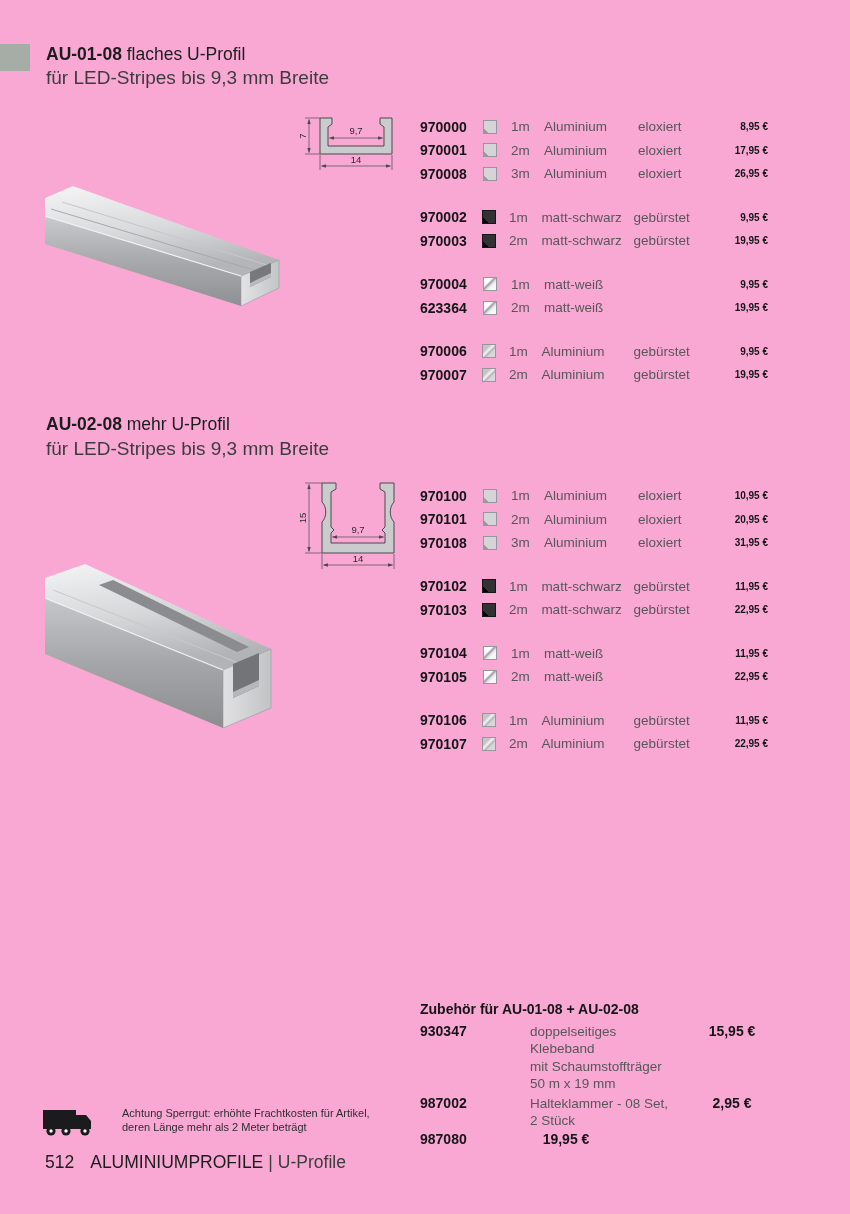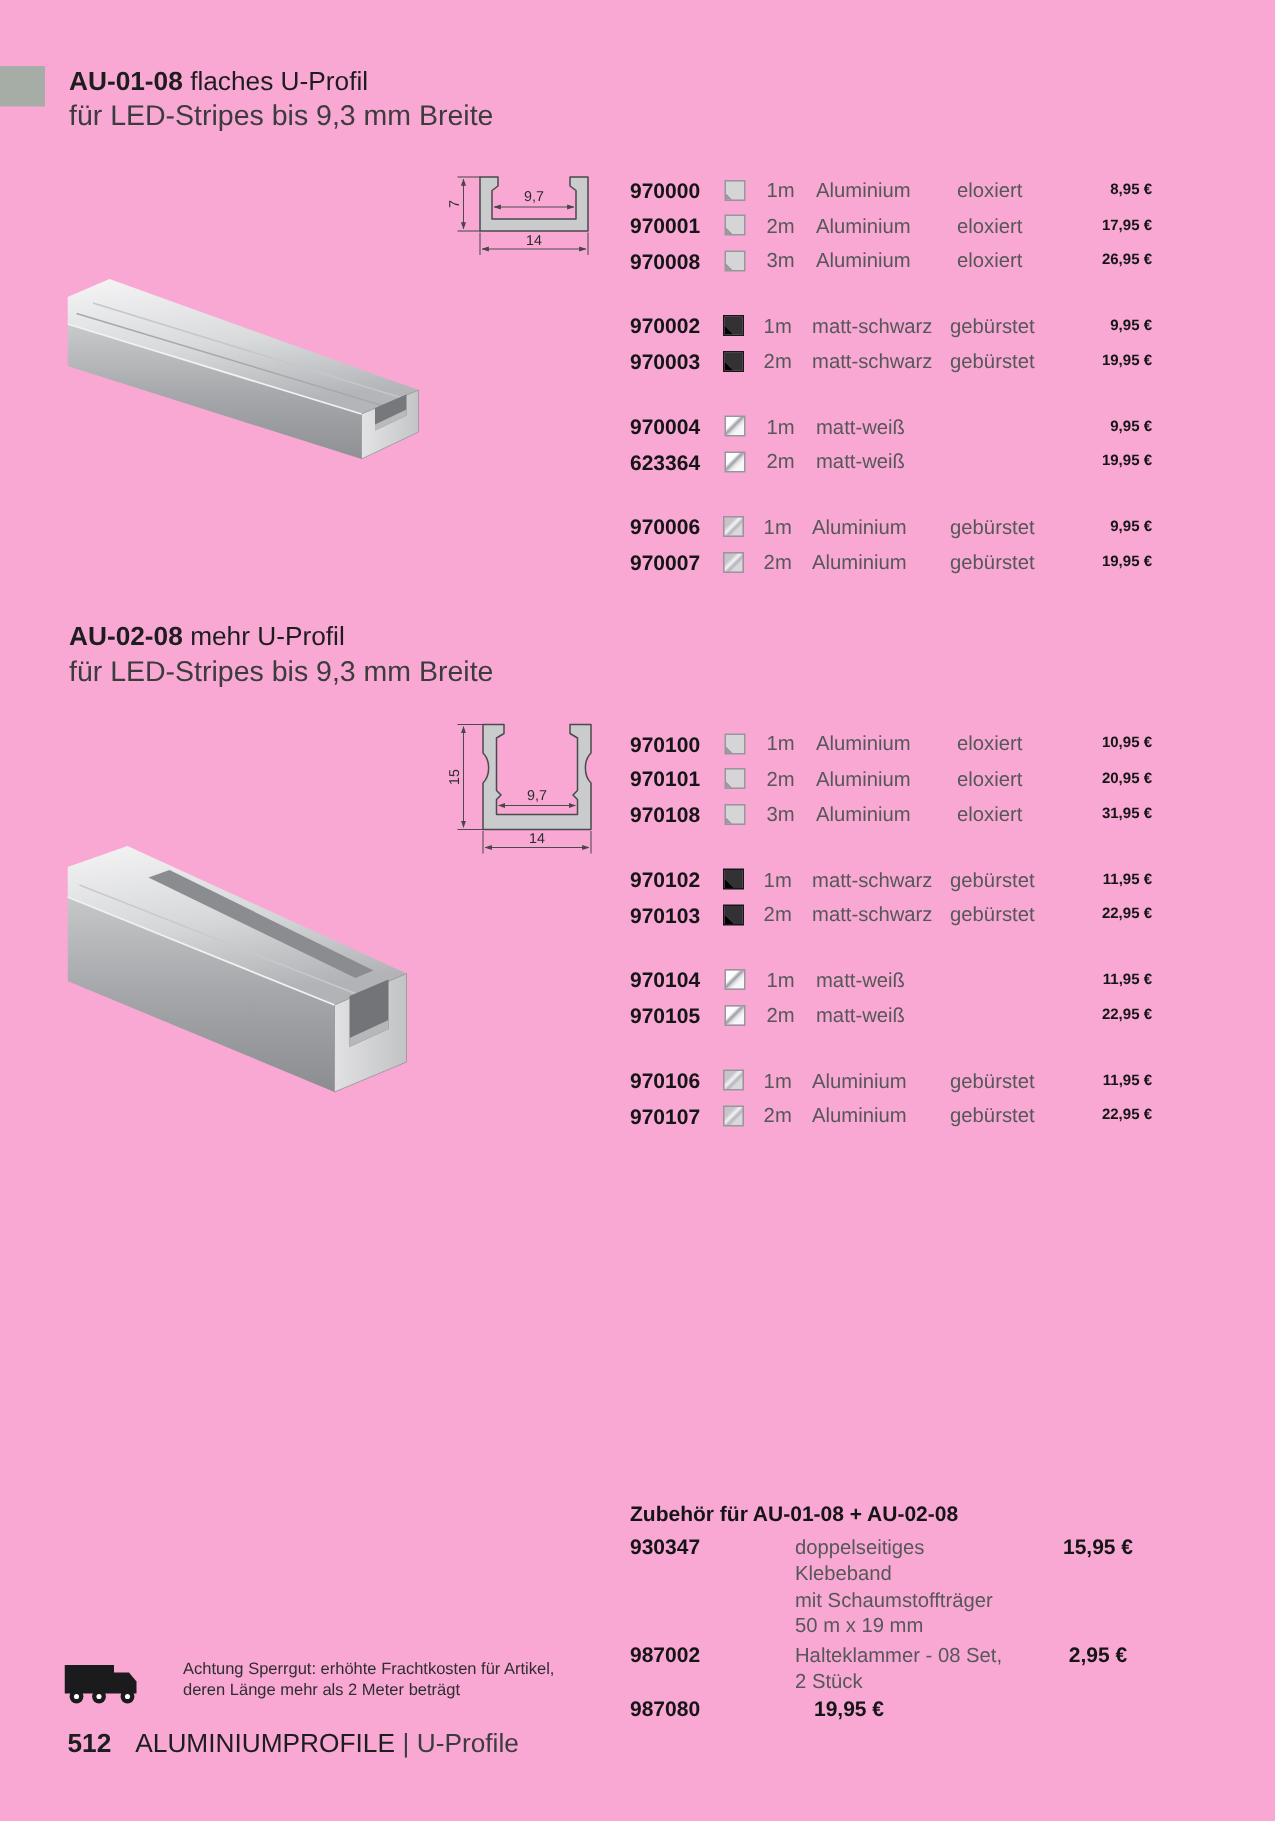--- a/index.html
+++ b/index.html
@@ -33,21 +33,21 @@
 
   .acc { left:420px; top:1001px; width:348px; }
   .acc-title { font-weight:700; font-size:14px; color:#151517; line-height:16px; margin-bottom:6px; }
   .acc-item { display:flex; margin-bottom:2px; font-size:13.5px; color:#57575a; line-height:17.4px;gap:20px; }
   .acc-art { width:90px; font-weight:700; font-size:14px; color:#151517; }
   .acc-desc { flex:1; }
   .acc-price { width:72px; text-align:center; font-weight:700; font-size:14px; color:#151517; }
 
   .note { left:98px; top:1107px; font-size:11px; line-height:13.5px; color:#2e2e30;margin-left:24px; }
   .pagefoot { left:45px; top:1152px; font-size:17.5px; color:#1d1d1f; white-space:nowrap; }
-  .pagefoot .num { font-weight:700; margin-right:16px; }
+  .pagefoot .num { font-weight:400; margin-right:16px; }
   .pagefoot .cat { font-weight:400;margin-top:28px; }
   .pagefoot .sep { margin:0 5px; color:#3c3c3e; }
   .pagefoot .sub { color:#3c3c3e; }
 
   svg text { font-family:"Liberation Sans", sans-serif; }
 </style>
 </head>
 <body>
 
 <div class="page">

